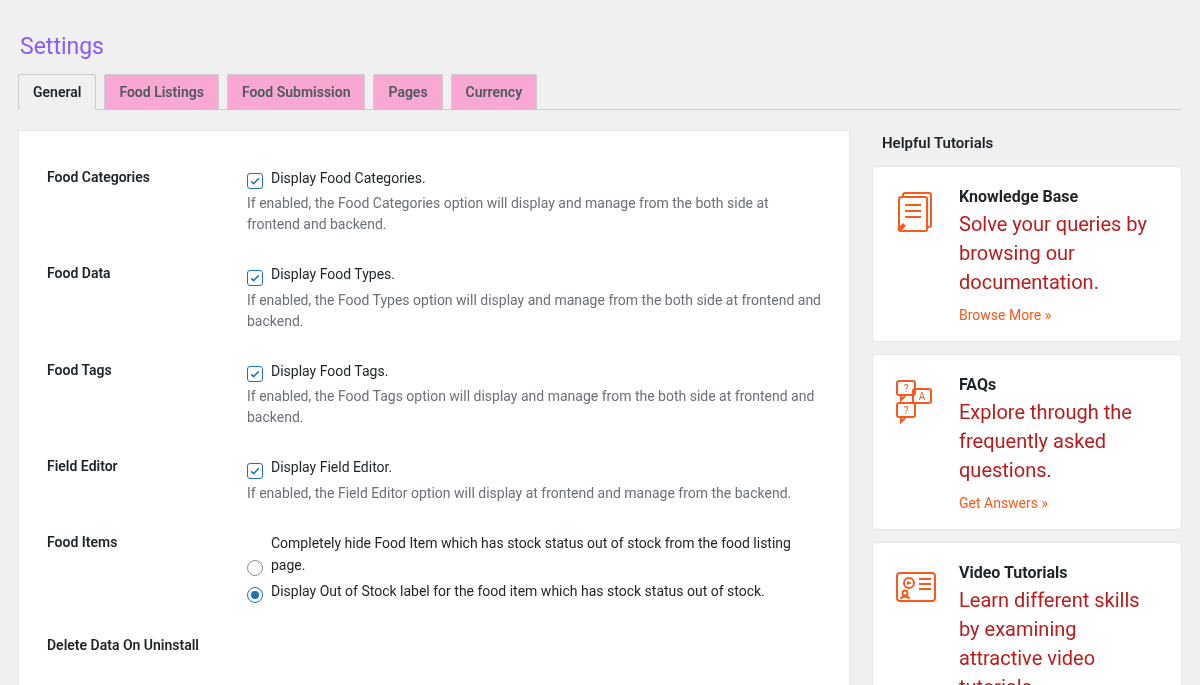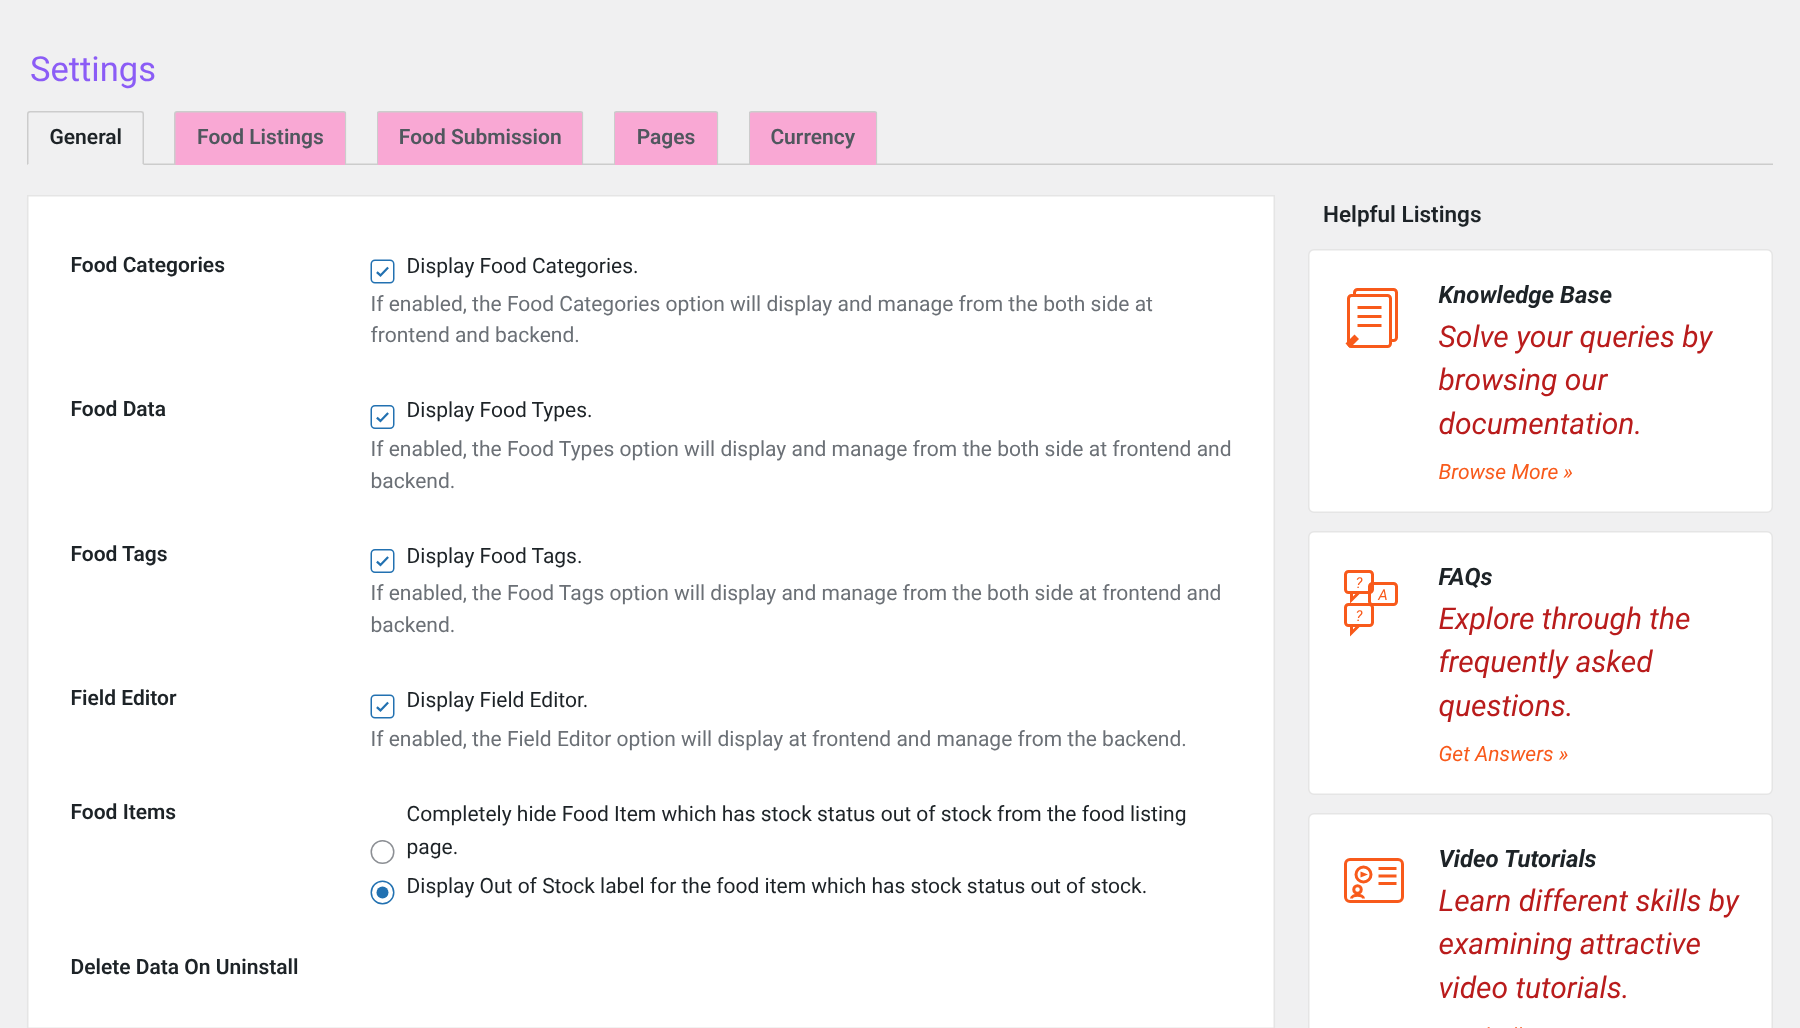--- a/index.html
+++ b/index.html
@@ -12,21 +12,21 @@
     color: #1d2327;
   }
   h1.page-title {
     font-size: 23px;
     font-weight: 400;
     margin: 15px 0 14px 2px;
     color: #8b5cf6;
   }
   .tabs {
     display: flex;
-    gap: 20px;
+    gap: 8px;
     margin-bottom: 0;
     border-bottom: 1px solid #ccc;
   }
   .tab {
     font-size: 14px;
     font-weight: 600;
     color: #50575e;
     background: #f9a8d4;
     border: 1px solid #ccc;
     border-bottom: none;
@@ -128,21 +128,20 @@
   }
   .card {
     background: #fff;
     border: 1px solid #e5e5e5;
     border-radius: 4px;
     padding: 20px 18px 18px 18px;
     margin-bottom: 12px;
     display: flex;
     gap: 18px;
     align-items: flex-start;
-    font-style: italic;
   }
   .card-icon {
     width: 50px; height: 50px;
     flex-shrink: 0;
     color: #f85a1b;
   }
   .card-body { flex: 1; }
   .card-title {
     font-weight: 700;
     font-size: 16px;
@@ -273,21 +272,21 @@
       </div>
     </div>
 
     <div class="form-row">
       <div class="form-label">Delete Data On Uninstall</div>
     </div>
 
   </div>
 
   <div class="sidebar">
-    <div class="side-title">Helpful Listings</div>
+    <div class="side-title">Helpful Tutorials</div>
 
     <div class="card">
       <div class="card-icon">
         <svg viewBox="0 0 50 50" fill="none" stroke="currentColor" stroke-width="2">
           <rect x="12" y="6" width="28" height="34" rx="2"></rect>
           <rect x="8" y="10" width="28" height="34" rx="2" fill="#fff"></rect>
           <line x1="14" y1="18" x2="30" y2="18"></line>
           <line x1="14" y1="24" x2="30" y2="24"></line>
           <line x1="14" y1="30" x2="30" y2="30"></line>
           <path d="M6 42 L12 36 L15 39 L9 45 Z" fill="currentColor" stroke="none"></path>

